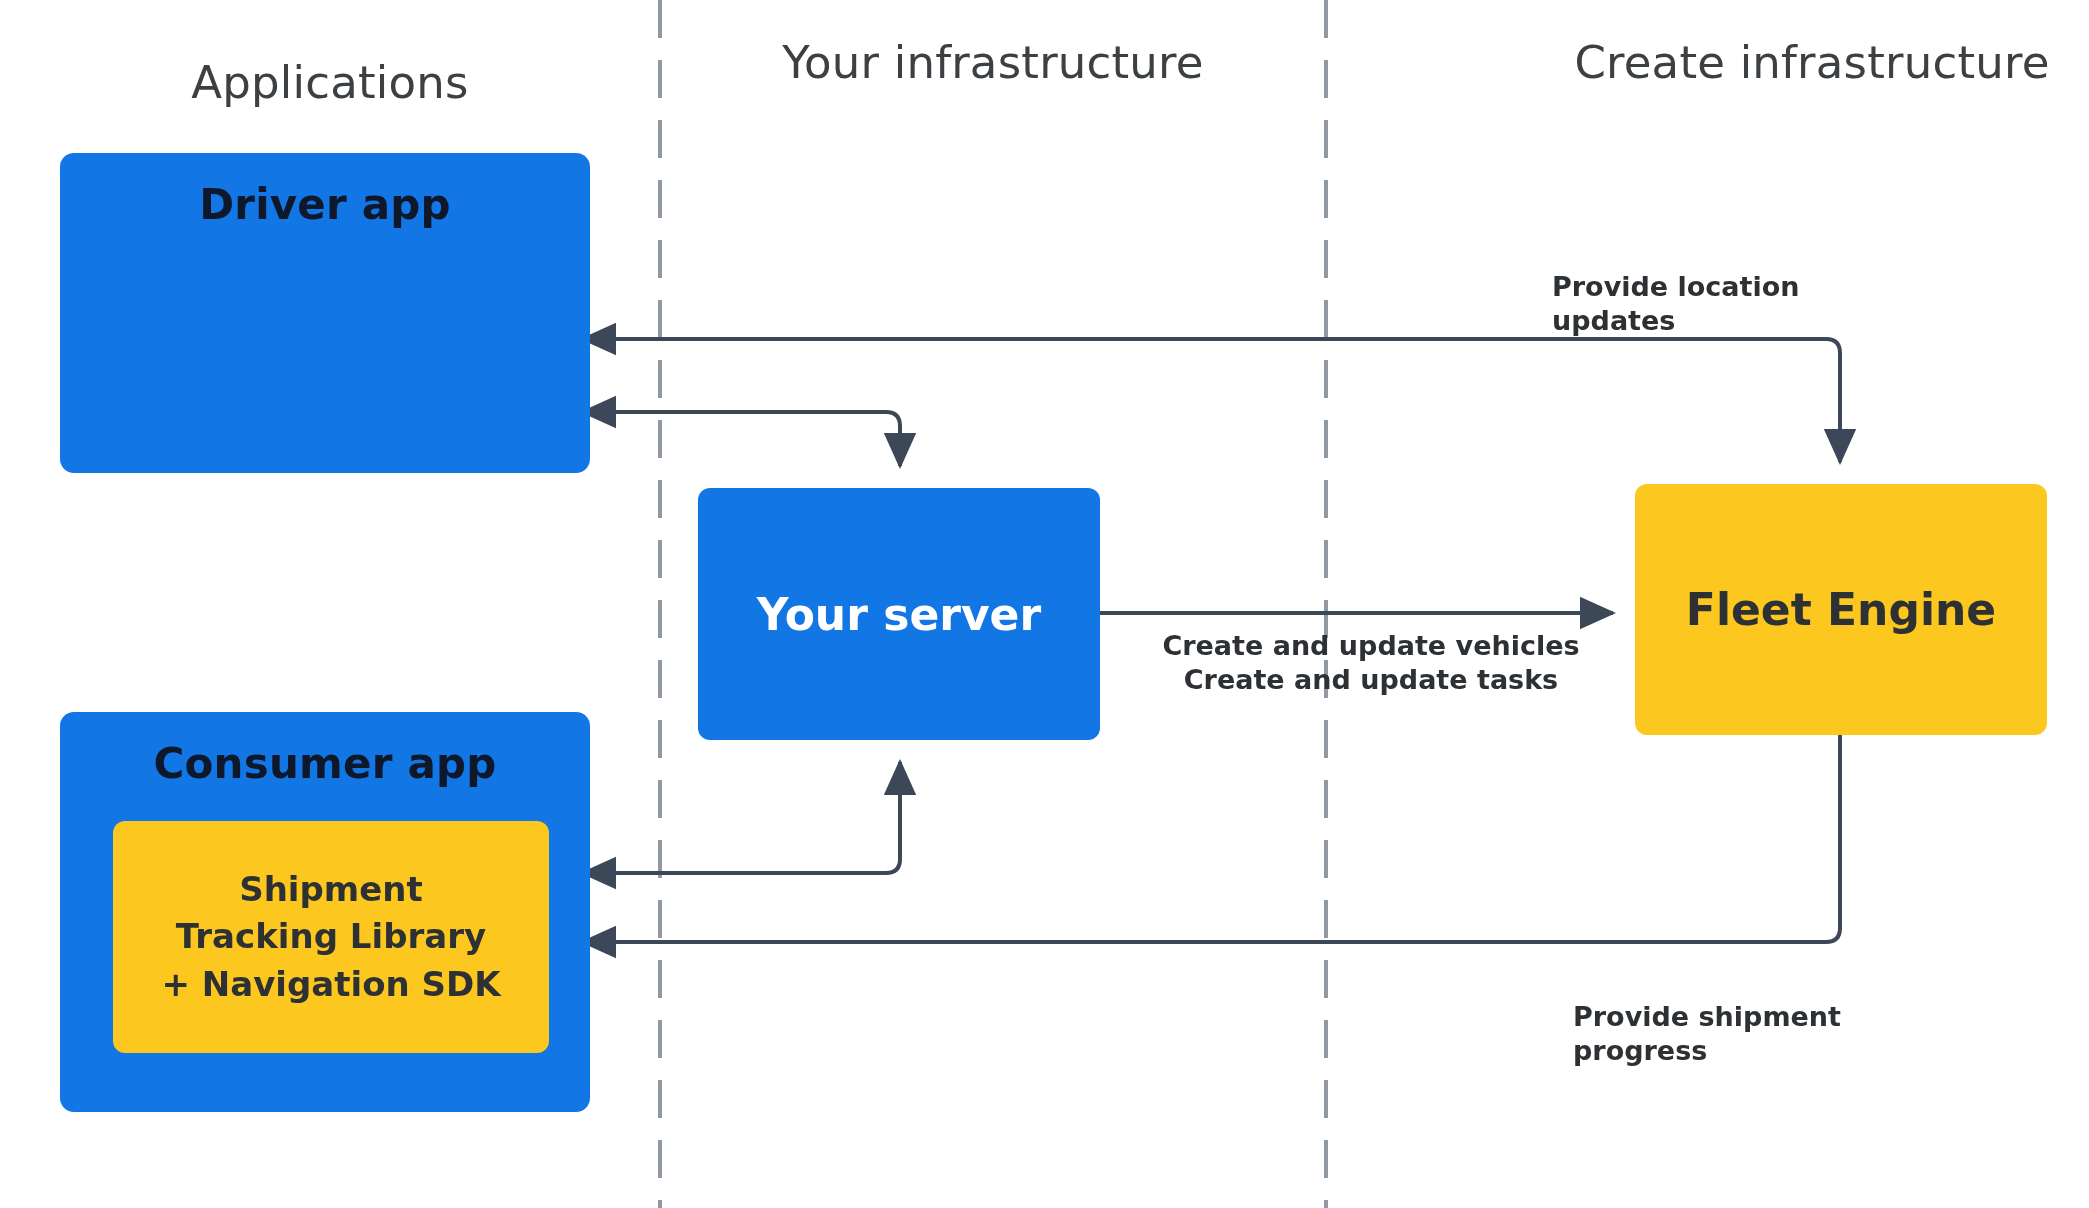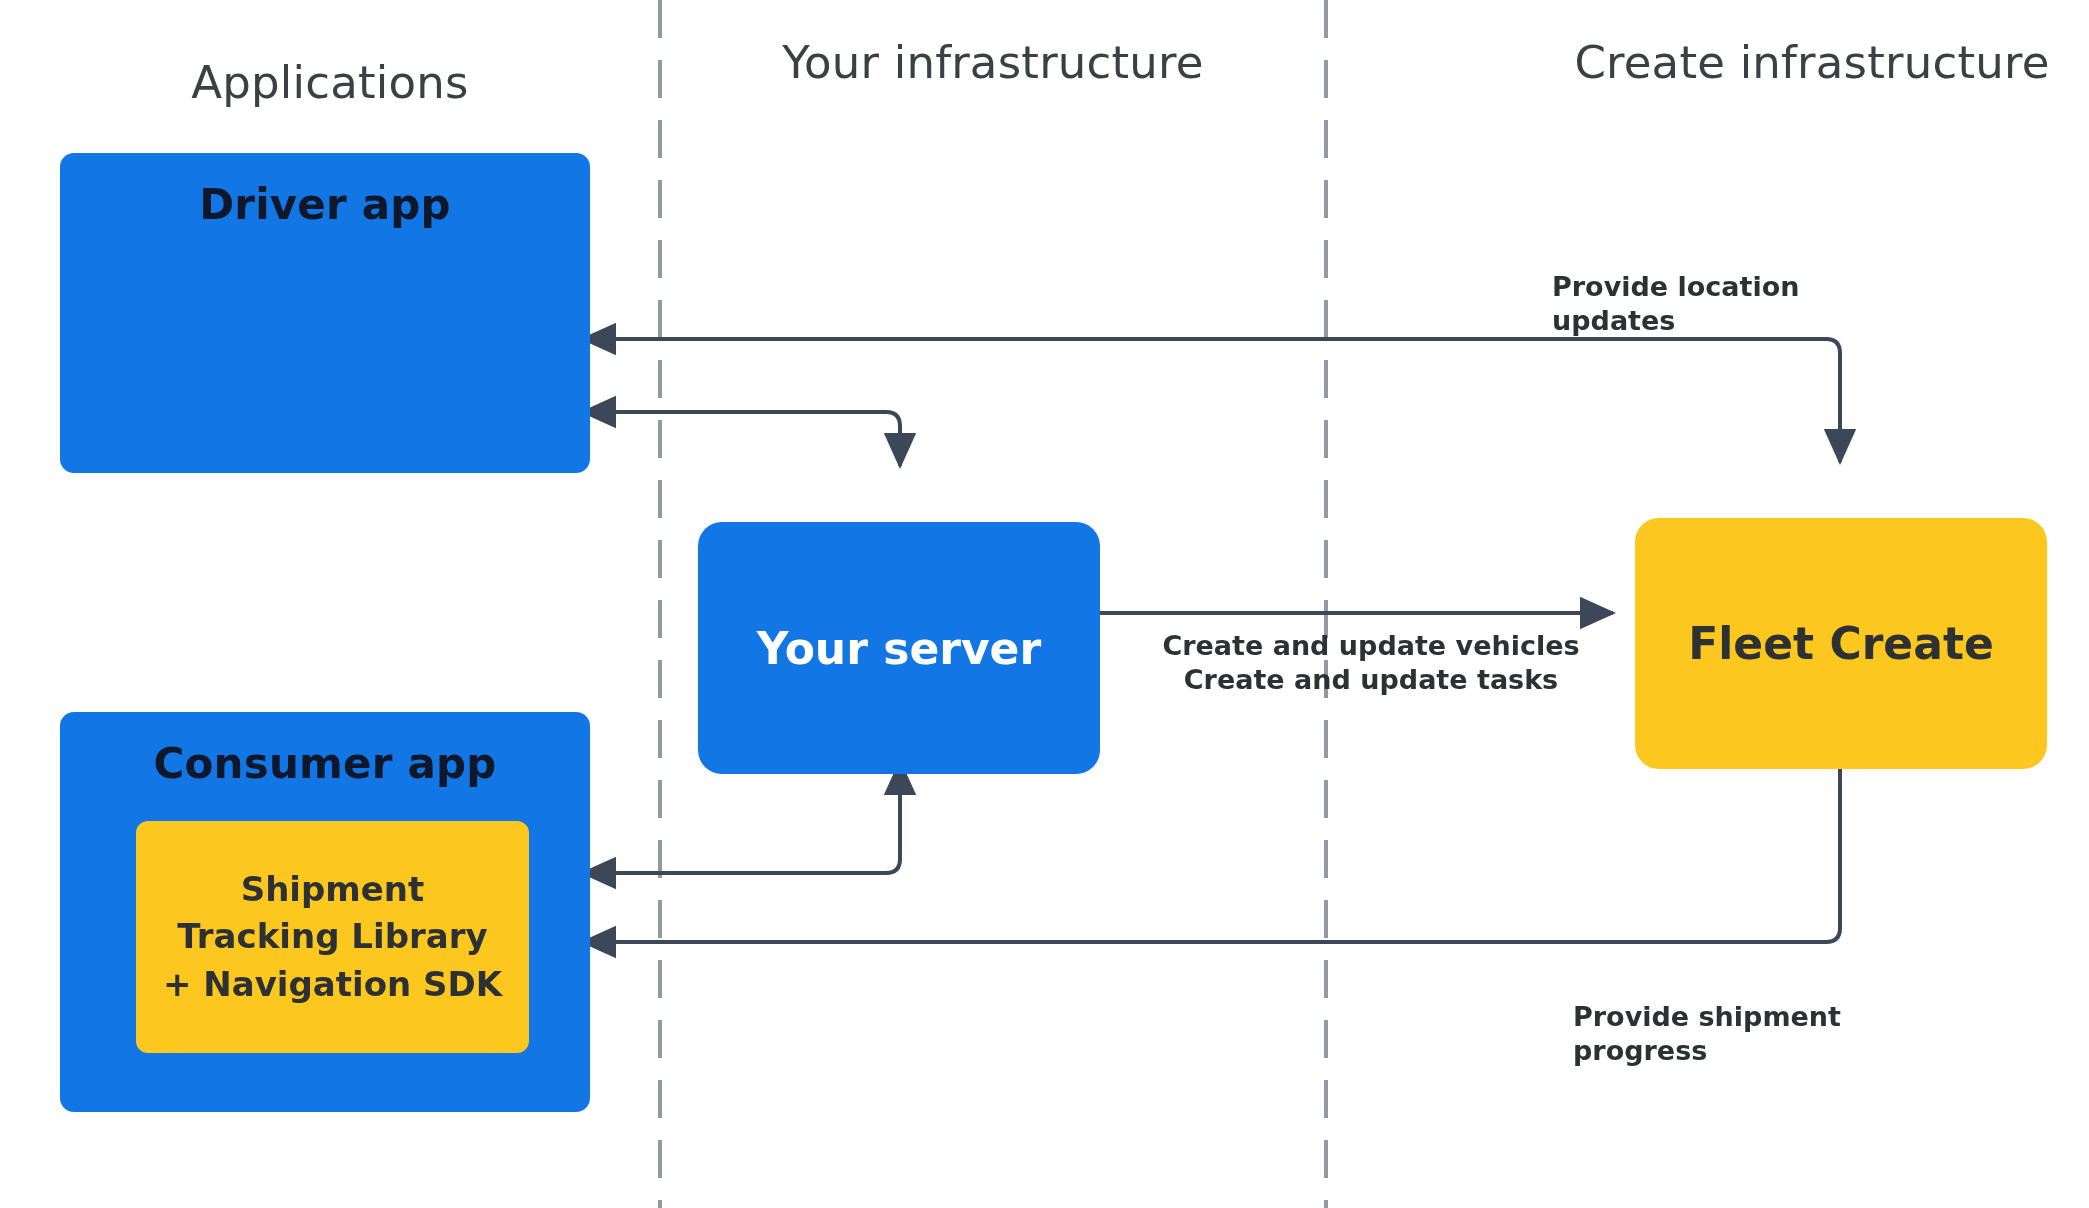--- a/index.html
+++ b/index.html
@@ -70,26 +70,25 @@
     font-size:34px;
     line-height:1.40;
     text-align:center;
     padding:0 8px;
     white-space:pre-line;
   }
 
   
   .node-box{
     position:absolute;
-    border-radius:24px;
+    border-radius:12px;
     display:flex;
     align-items:center;
     justify-content:center;
     box-sizing:border-box;
-    margin-top:34px;
   }
   .node-box.blue{ background:#1277e4; }
   .node-box.yellow{ background:#fcc81f; }
   .node-label{
     font-family:"DejaVu Sans", sans-serif;
     font-weight:700;
     font-size:44px;
     text-align:center;
     white-space:pre-line;
     line-height:1.25;
@@ -143,33 +142,33 @@
   <div class="col-head" style="left:993px; top:36px;">Your infrastructure</div>
 
   <div class="col-head" style="left:1812px; top:36px;">Create infrastructure</div>
 
   <div class="app-box" style="left:60px; top:153px; width:530px; height:320px;">
     <div class="app-title" style="top:27px;">Driver app</div>
   </div>
 
   <div class="app-box" style="left:60px; top:712px; width:530px; height:400px;">
     <div class="app-title" style="top:27px;">Consumer app</div>
-    <div class="sdk-box" style="left:53px; top:109px; width:393px; height:232px;margin-left:23px;">
+    <div class="sdk-box" style="left:53px; top:109px; width:436px; height:232px;">
       <div class="sdk-text">Shipment
 Tracking Library
 + Navigation SDK</div>
     </div>
   </div>
 
   <div class="node-box blue" style="left:698px; top:488px; width:402px; height:252px;">
     <div class="node-label">Your server</div>
   </div>
 
   <div class="node-box yellow" style="left:1635px; top:484px; width:412px; height:251px;">
-    <div class="node-label">Fleet Create</div>
+    <div class="node-label">Fleet Engine</div>
   </div>
 
   <div class="edge-label" style="left:1731px; top:270px;">Provide location updates</div>
 
   <div class="edge-label" style="left:1371px; top:629px; text-align:center;">Create and update vehicles
 Create and update tasks</div>
 
   <div class="edge-label" style="left:1745px; top:1000px;">Provide shipment progress</div>
 
 </div>

